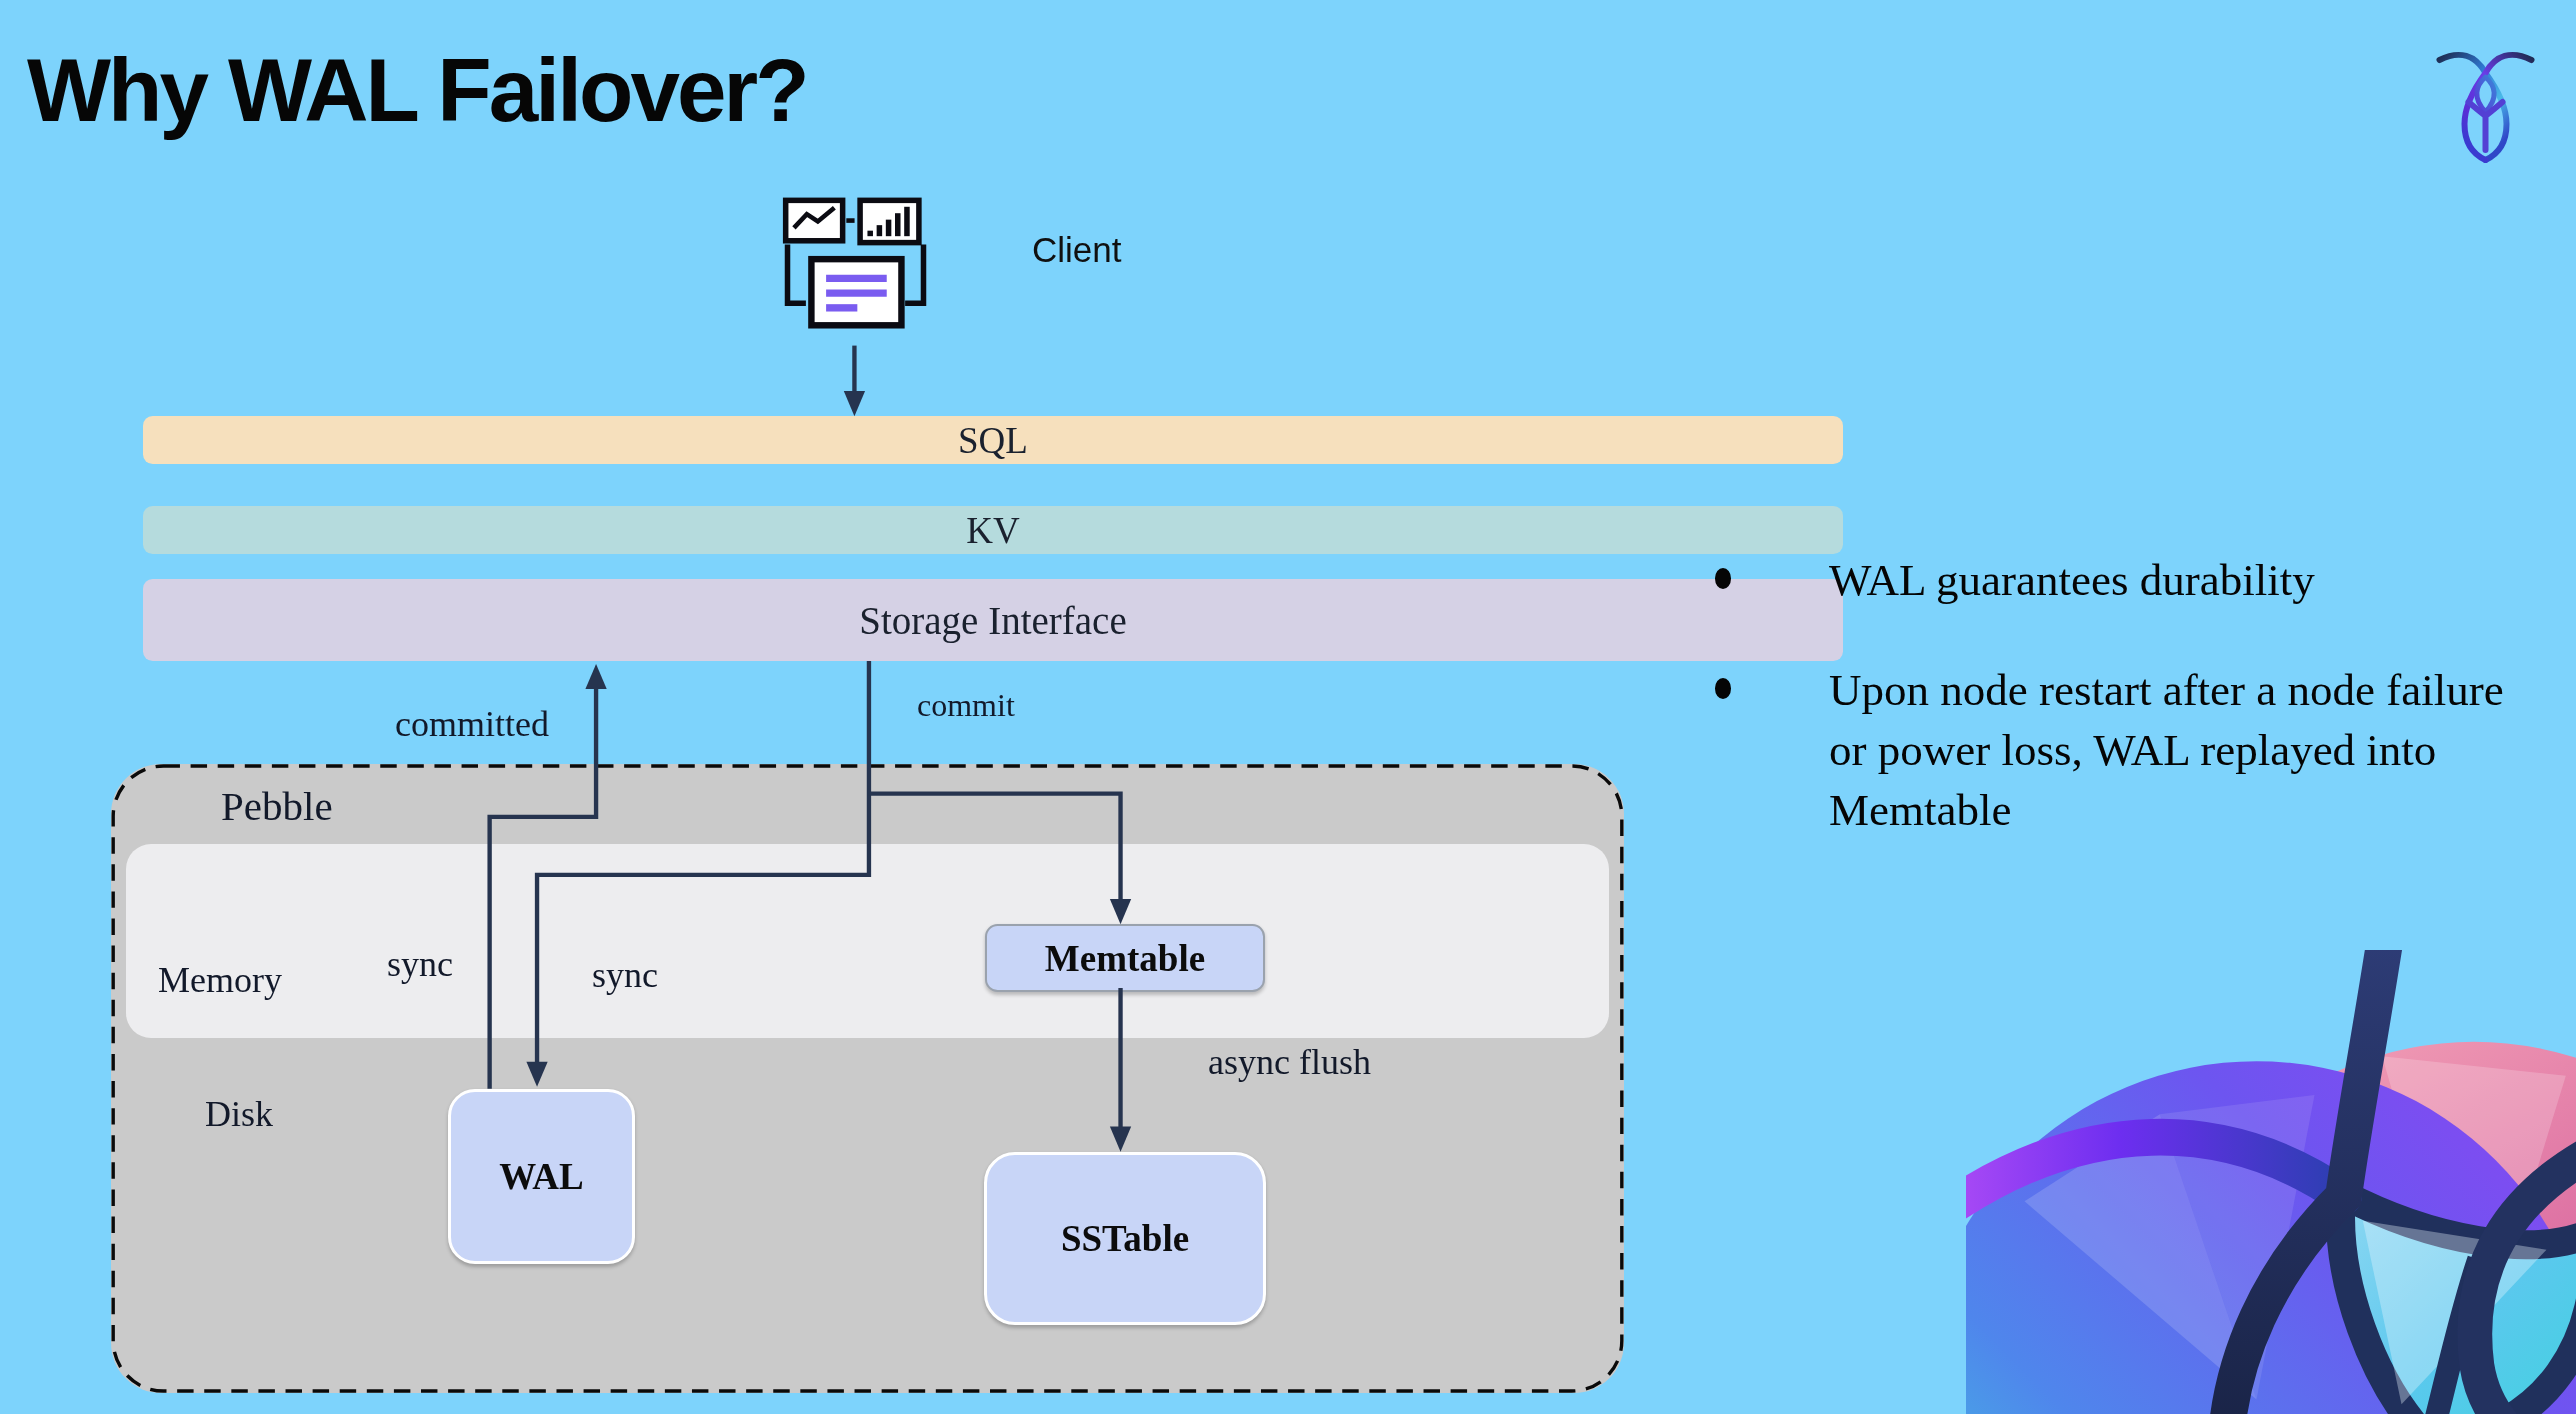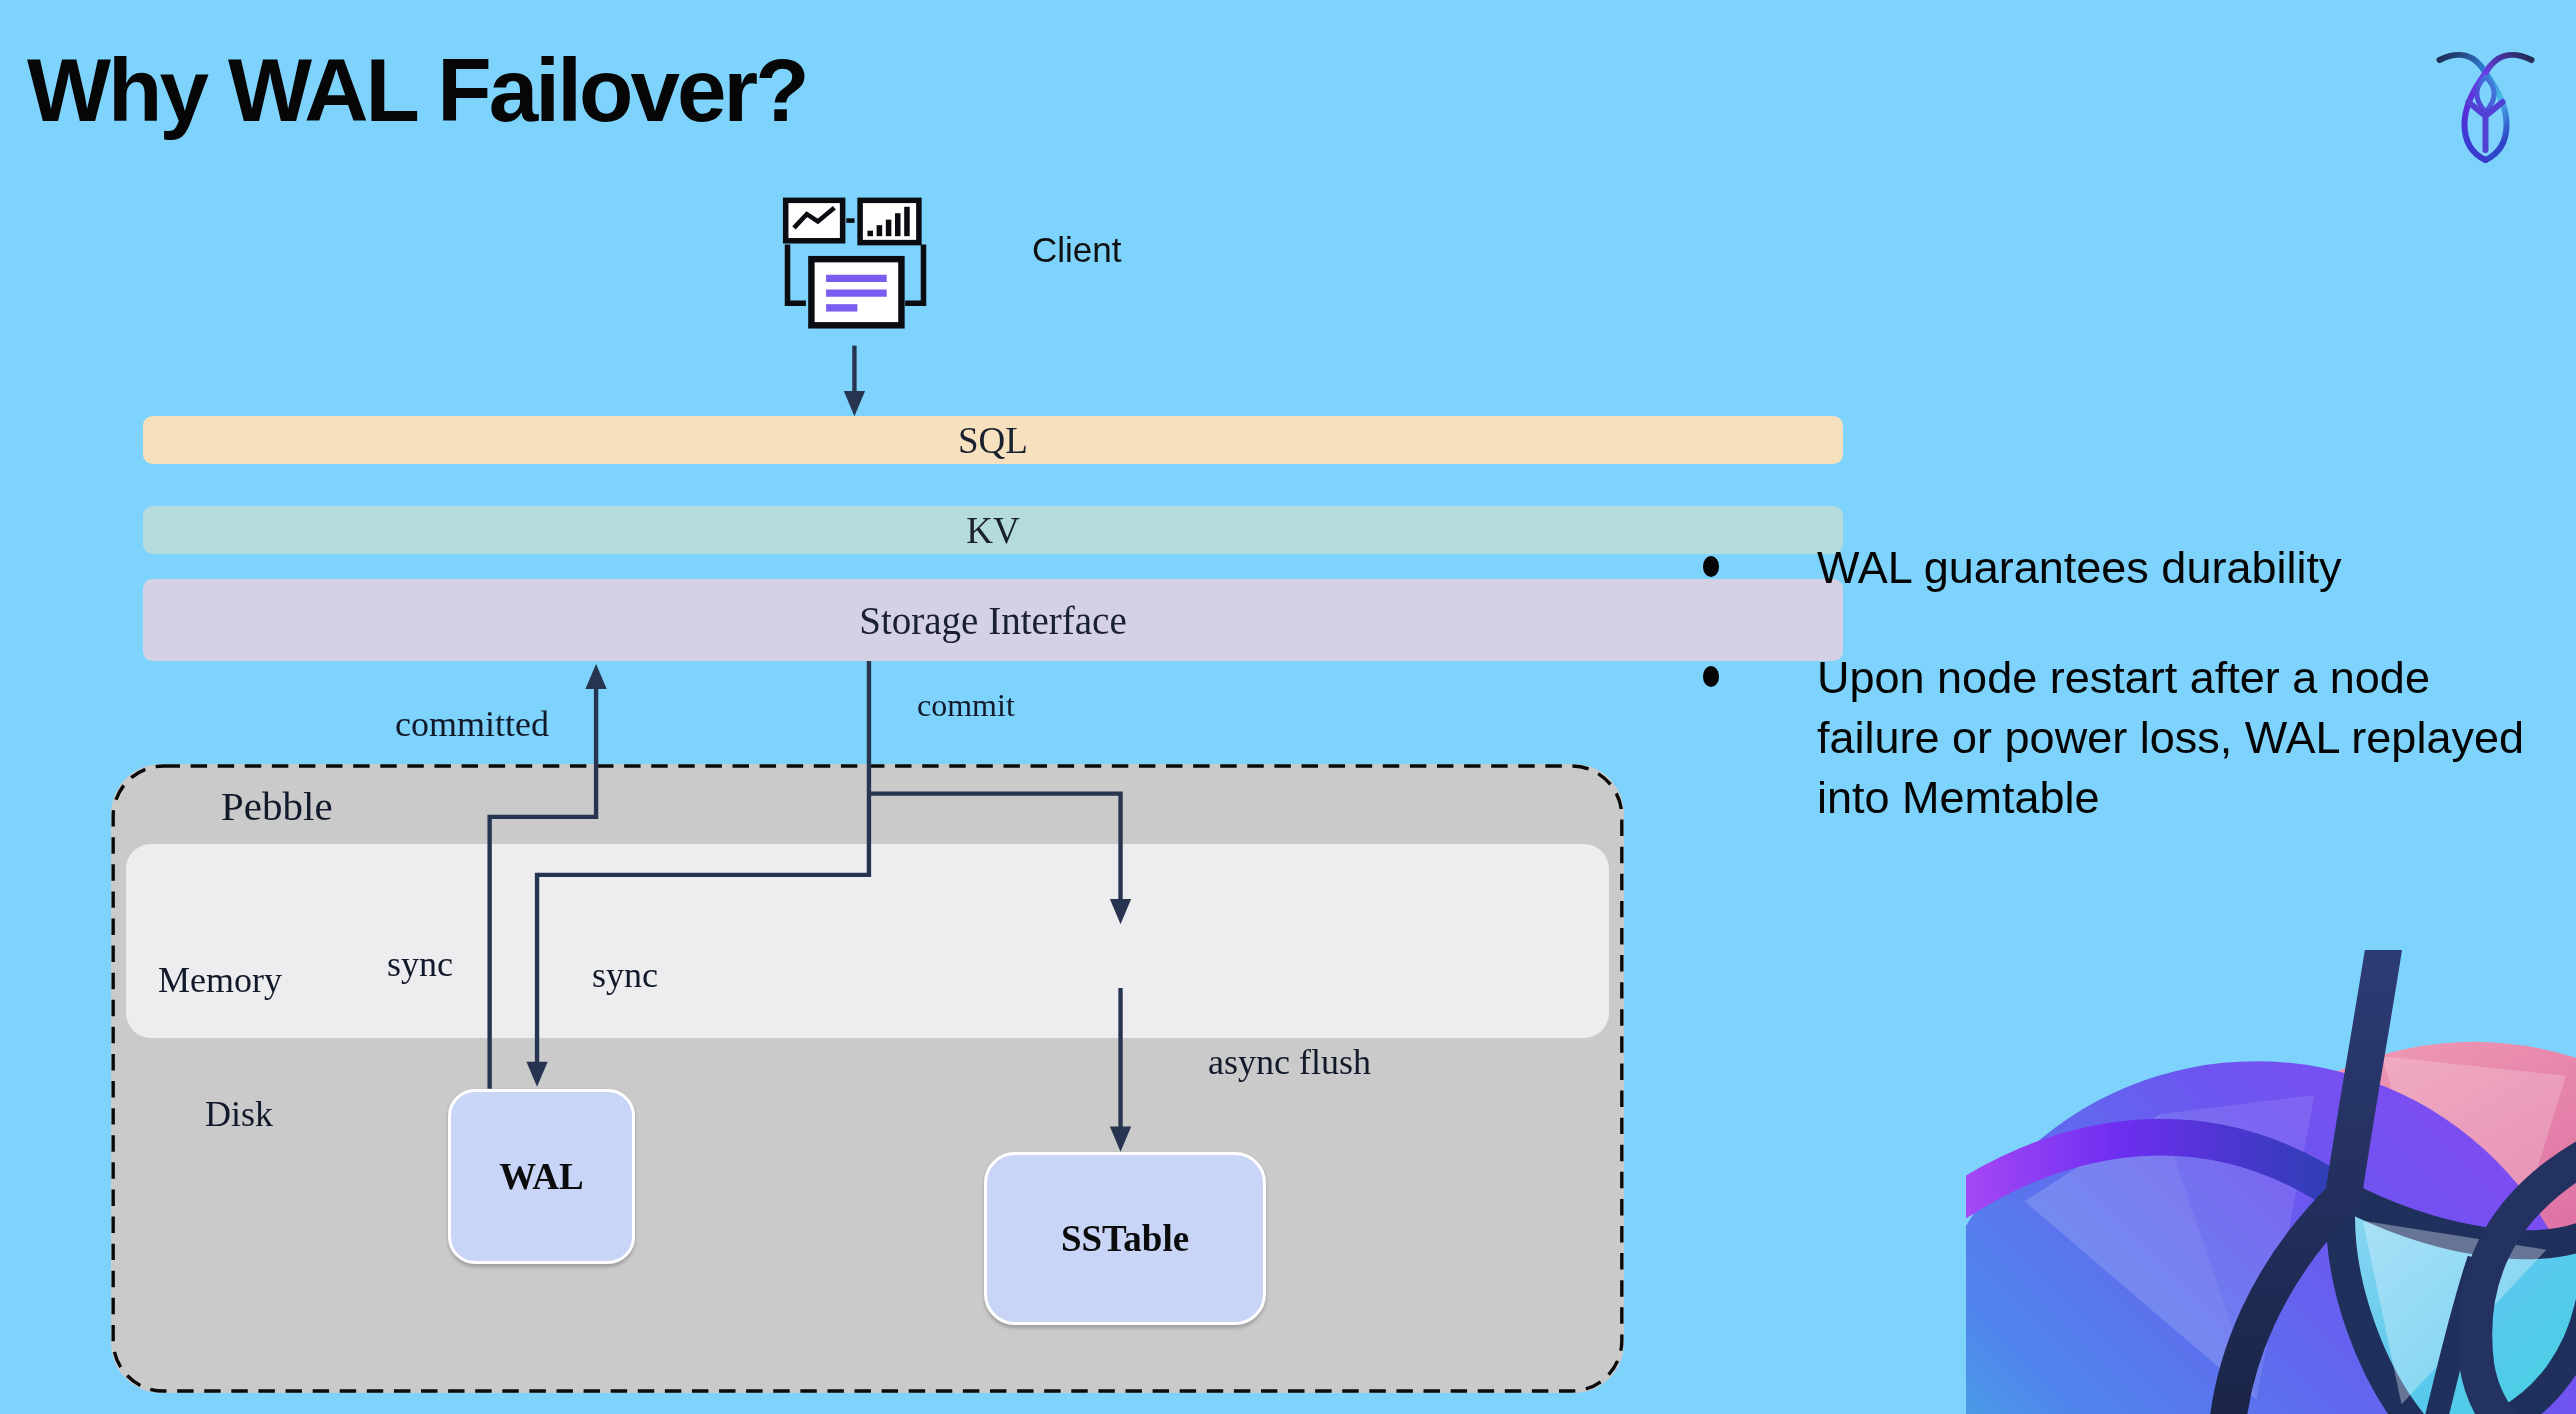--- a/index.html
+++ b/index.html
@@ -36,21 +36,21 @@
         font-family:"Liberation Serif",serif;font-weight:700;color:#0c0c0c;
         box-shadow:0 2.9px 3.9px rgba(0,0,0,.22);}
   .node-memtable{left:985px;top:924px;width:276px;height:64px;border:2.9px solid #9aa2ad;border-radius:12.6px;font-size:37px;}
   .node-wal{left:448px;top:1089px;width:181px;height:169px;border:3.9px solid #ffffff;border-radius:27px;font-size:37px;}
   .node-sstable{left:984px;top:1152px;width:276px;height:167px;border:3.9px solid #ffffff;border-radius:31px;font-size:37px;}
 
   .client-label{left:1032px;top:230px;font-size:35px;color:#101010;}
 
   
   .bullets{left:1701px;top:538px;width:852px;}
-  .bullets ul{list-style:none;margin:0;padding:0;}
+  .bullets ul{list-style:none;margin:12px;padding:0;font-family:Liberation Serif, serif;}
   .bullets li{position:relative;padding-left:116px;font-size:45px;line-height:60px;color:#050505;margin-bottom:50px;}
   .bullets li::before{content:"";position:absolute;left:1.9px;top:18.4px;width:16.5px;height:21px;border-radius:50%;background:#050505;}
 
   svg{display:block;}
 </style>
 </head>
 <body>
 
 <div class="slide">
 
@@ -119,20 +119,23 @@
   <div class="abs pebble-fill"></div>
   <svg class="abs" style="left:111px;top:764px" width="1513" height="629" viewBox="0 0 1563 650">
     <rect x="2" y="2" width="1559" height="646" rx="52" fill="none" stroke="#0a0a0a" stroke-width="3.5" stroke-dasharray="17 11"></rect>
   </svg>
   <div class="abs memory-band"></div>
 
   <div class="abs serif-label lbl-pebble">Pebble</div>
   <div class="abs serif-label lbl-memory">Memory</div>
   <div class="abs serif-label lbl-disk">Disk</div>
 
+  <div class="abs node node-memtable">
+    <span>Memtable</span>
+  </div>
   <div class="abs node node-wal">
     <span>WAL</span>
   </div>
   <div class="abs node node-sstable">
     <span>SSTable</span>
   </div>
 
   <svg class="abs" style="left:0;top:0" width="1645" height="1415" viewBox="0 0 1700 1462">
     <g stroke="#26344f" stroke-width="4.5" fill="none">
       <line x1="883" y1="357" x2="883" y2="406"></line>

